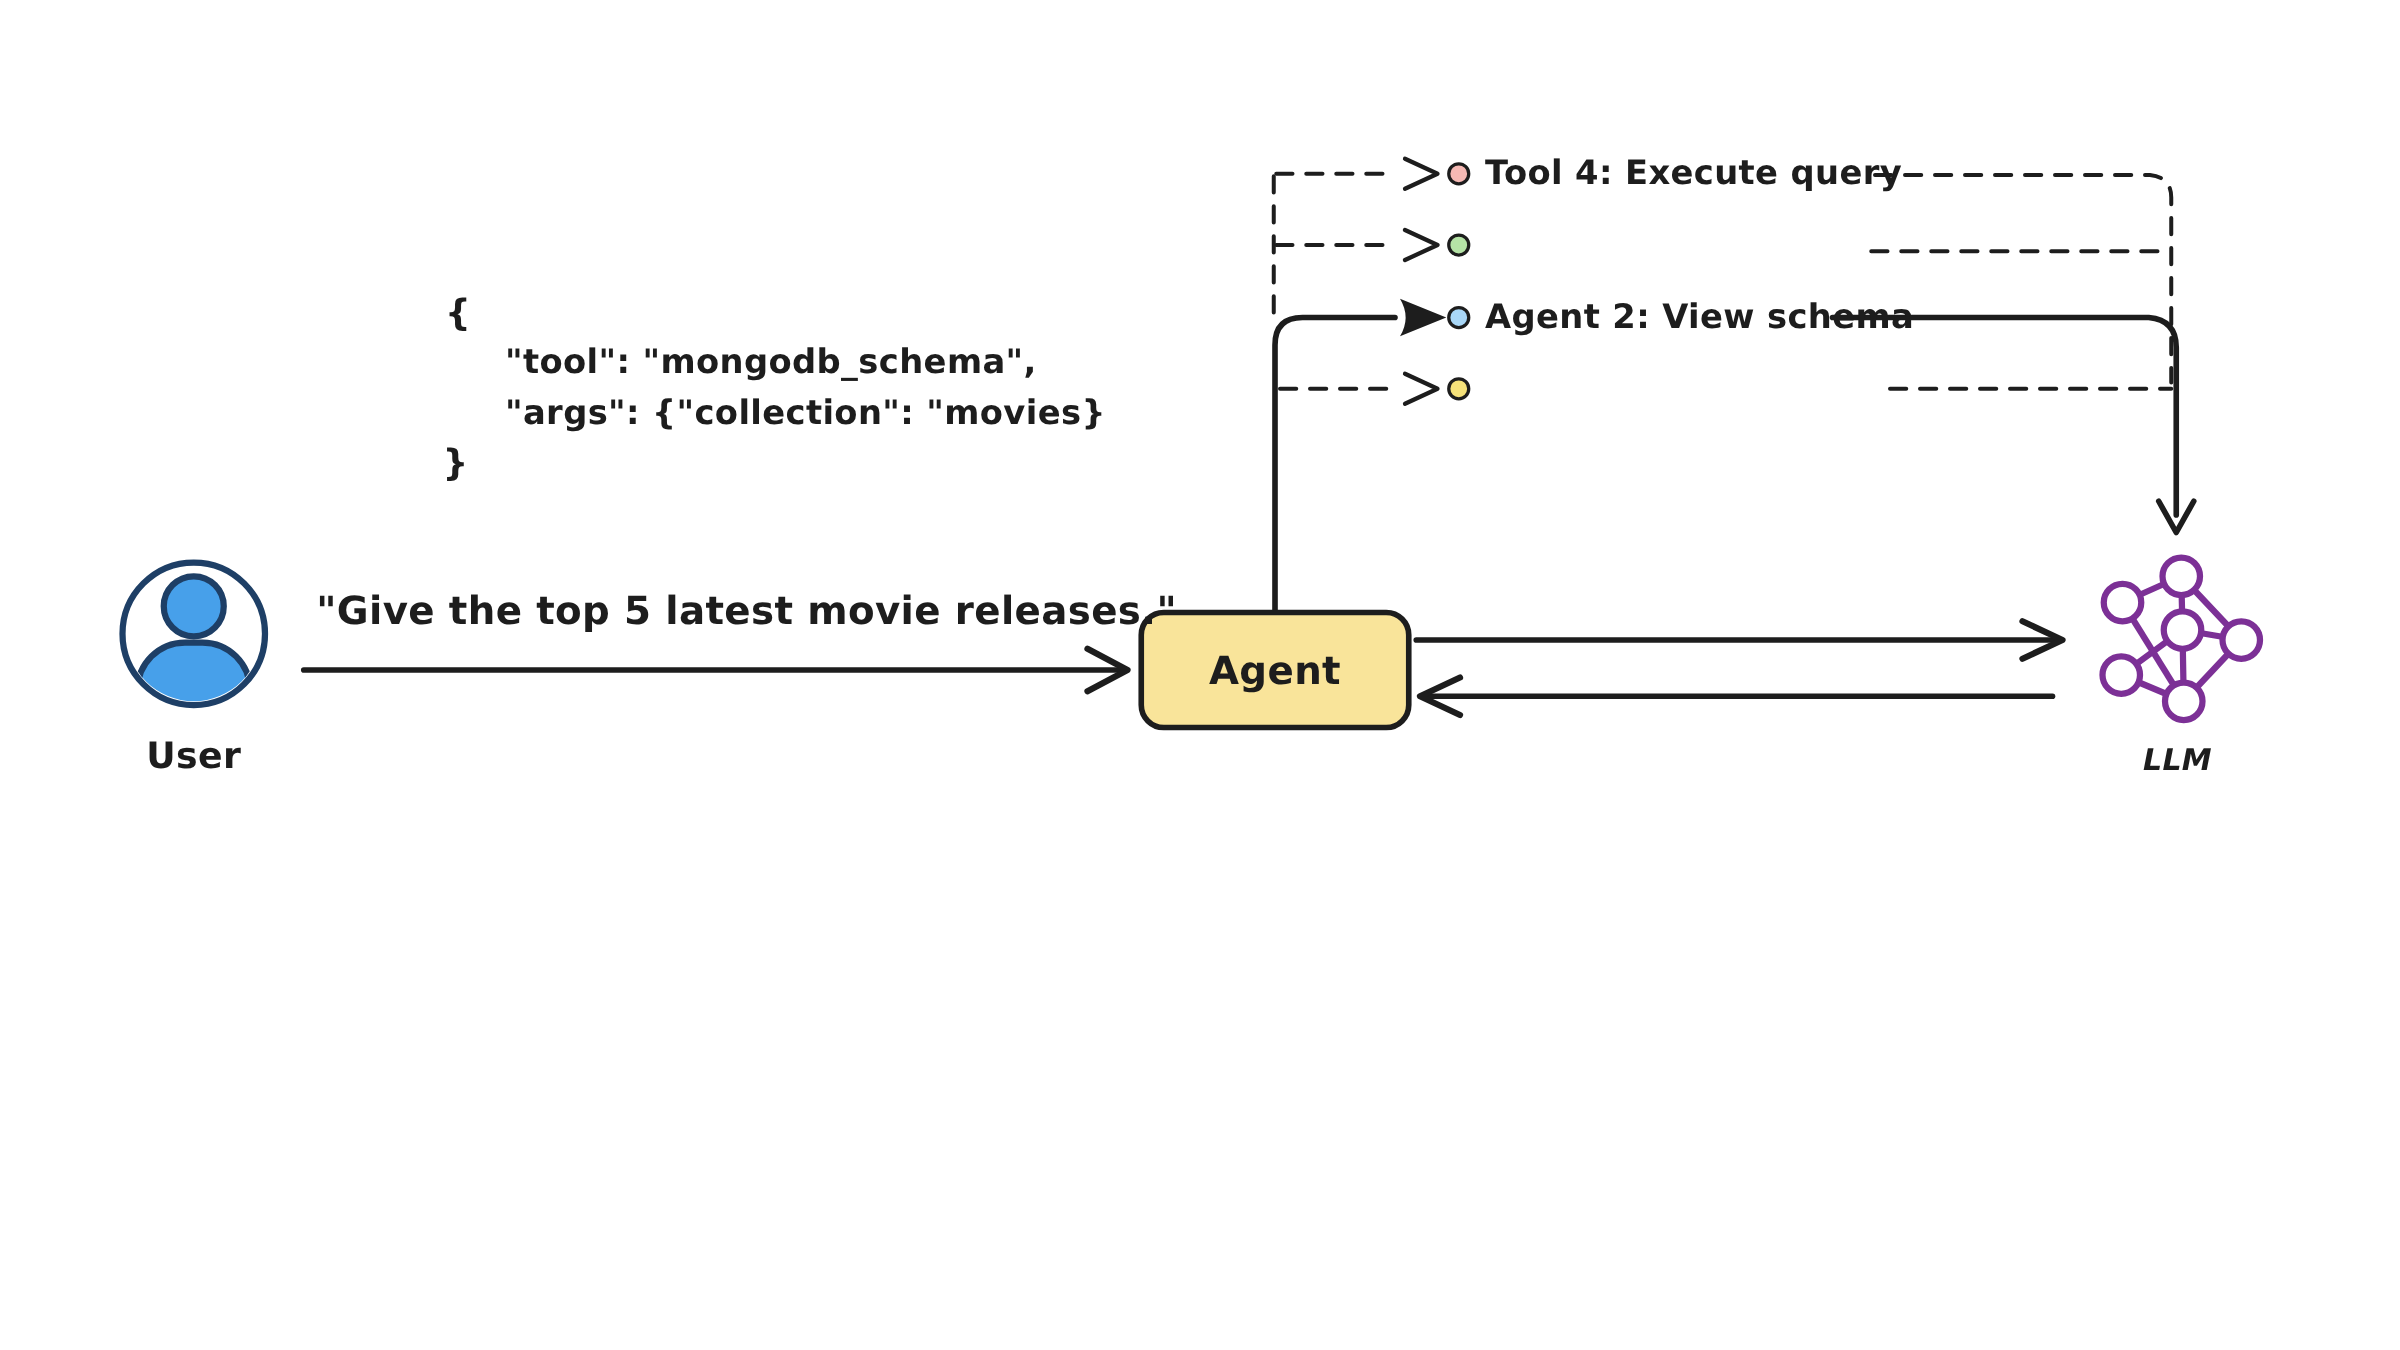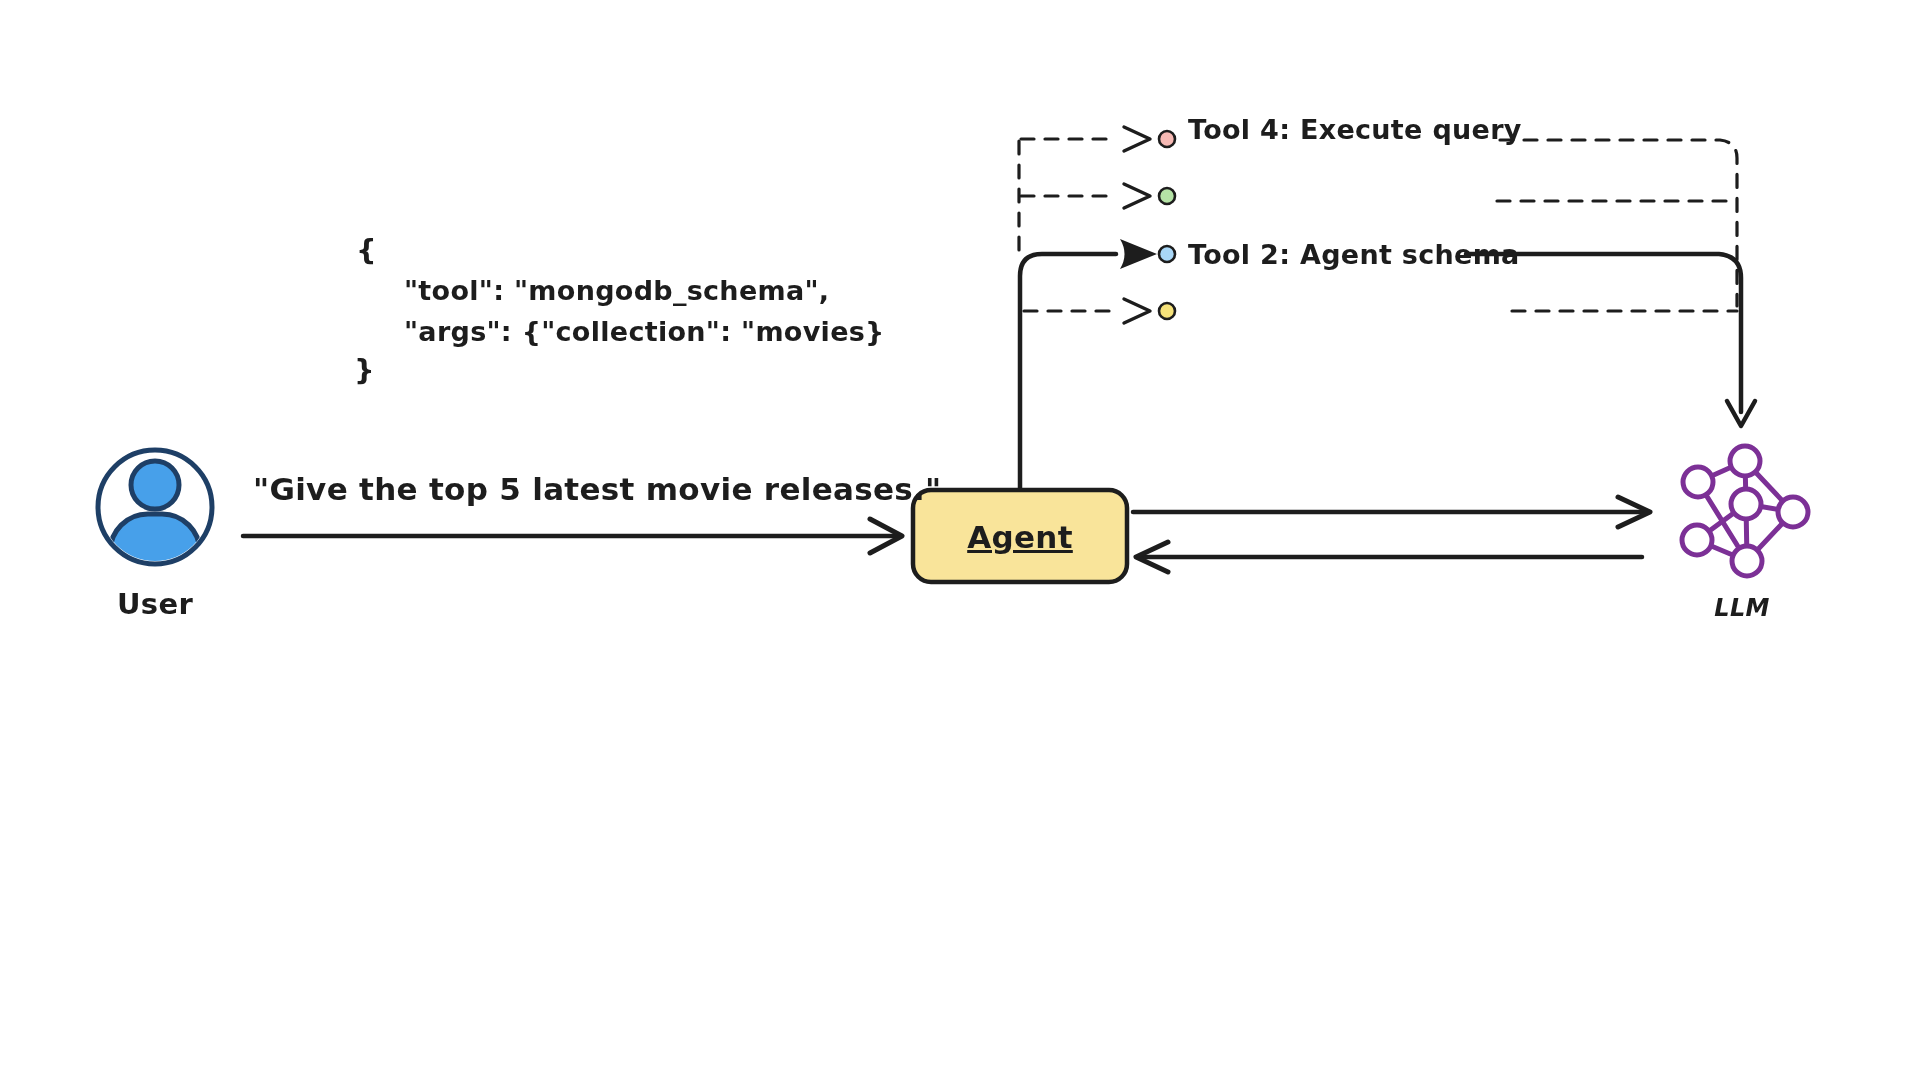--- a/index.html
+++ b/index.html
@@ -109,22 +109,22 @@
     </g>
   </svg>
 
   <div class="hand quote" style="left:253px;top:489px;">"Give the top 5 latest movie releases."</div>
 
   <div class="hand code-brace" style="left:356px;top:250px;">{</div>
   <div class="hand code-line" style="left:404px;top:290px;">"tool": "mongodb_schema",</div>
   <div class="hand code-line" style="left:404px;top:331px;">"args": {"collection": "movies}</div>
   <div class="hand code-brace" style="left:354px;top:370px;">}</div>
 
-  <div class="hand tool-label" style="left:1188px;top:129px;">Tool 4: Execute query</div>
-  <div class="hand tool-label" style="left:1188px;top:254px;">Tool 2: Agent schema</div>
+  <div class="hand tool-label" style="left:1188px;top:139px;">Tool 4: Execute query</div>
+  <div class="hand tool-label" style="left:1188px;top:254px;">Agent 2: View schema</div>
 
-  <div class="hand agent-label centered" style="left:1020px;top:537px;text-decoration:underline;">Agent</div>
+  <div class="hand agent-label centered" style="left:1020px;top:537px;">Agent</div>
 
   <div class="hand node-label centered" style="left:155px;top:604px;">User</div>
 
   <div class="hand llm-label centered" style="left:1742px;top:608px;">LLM</div>
 
 </div>
 
 </body></html>

